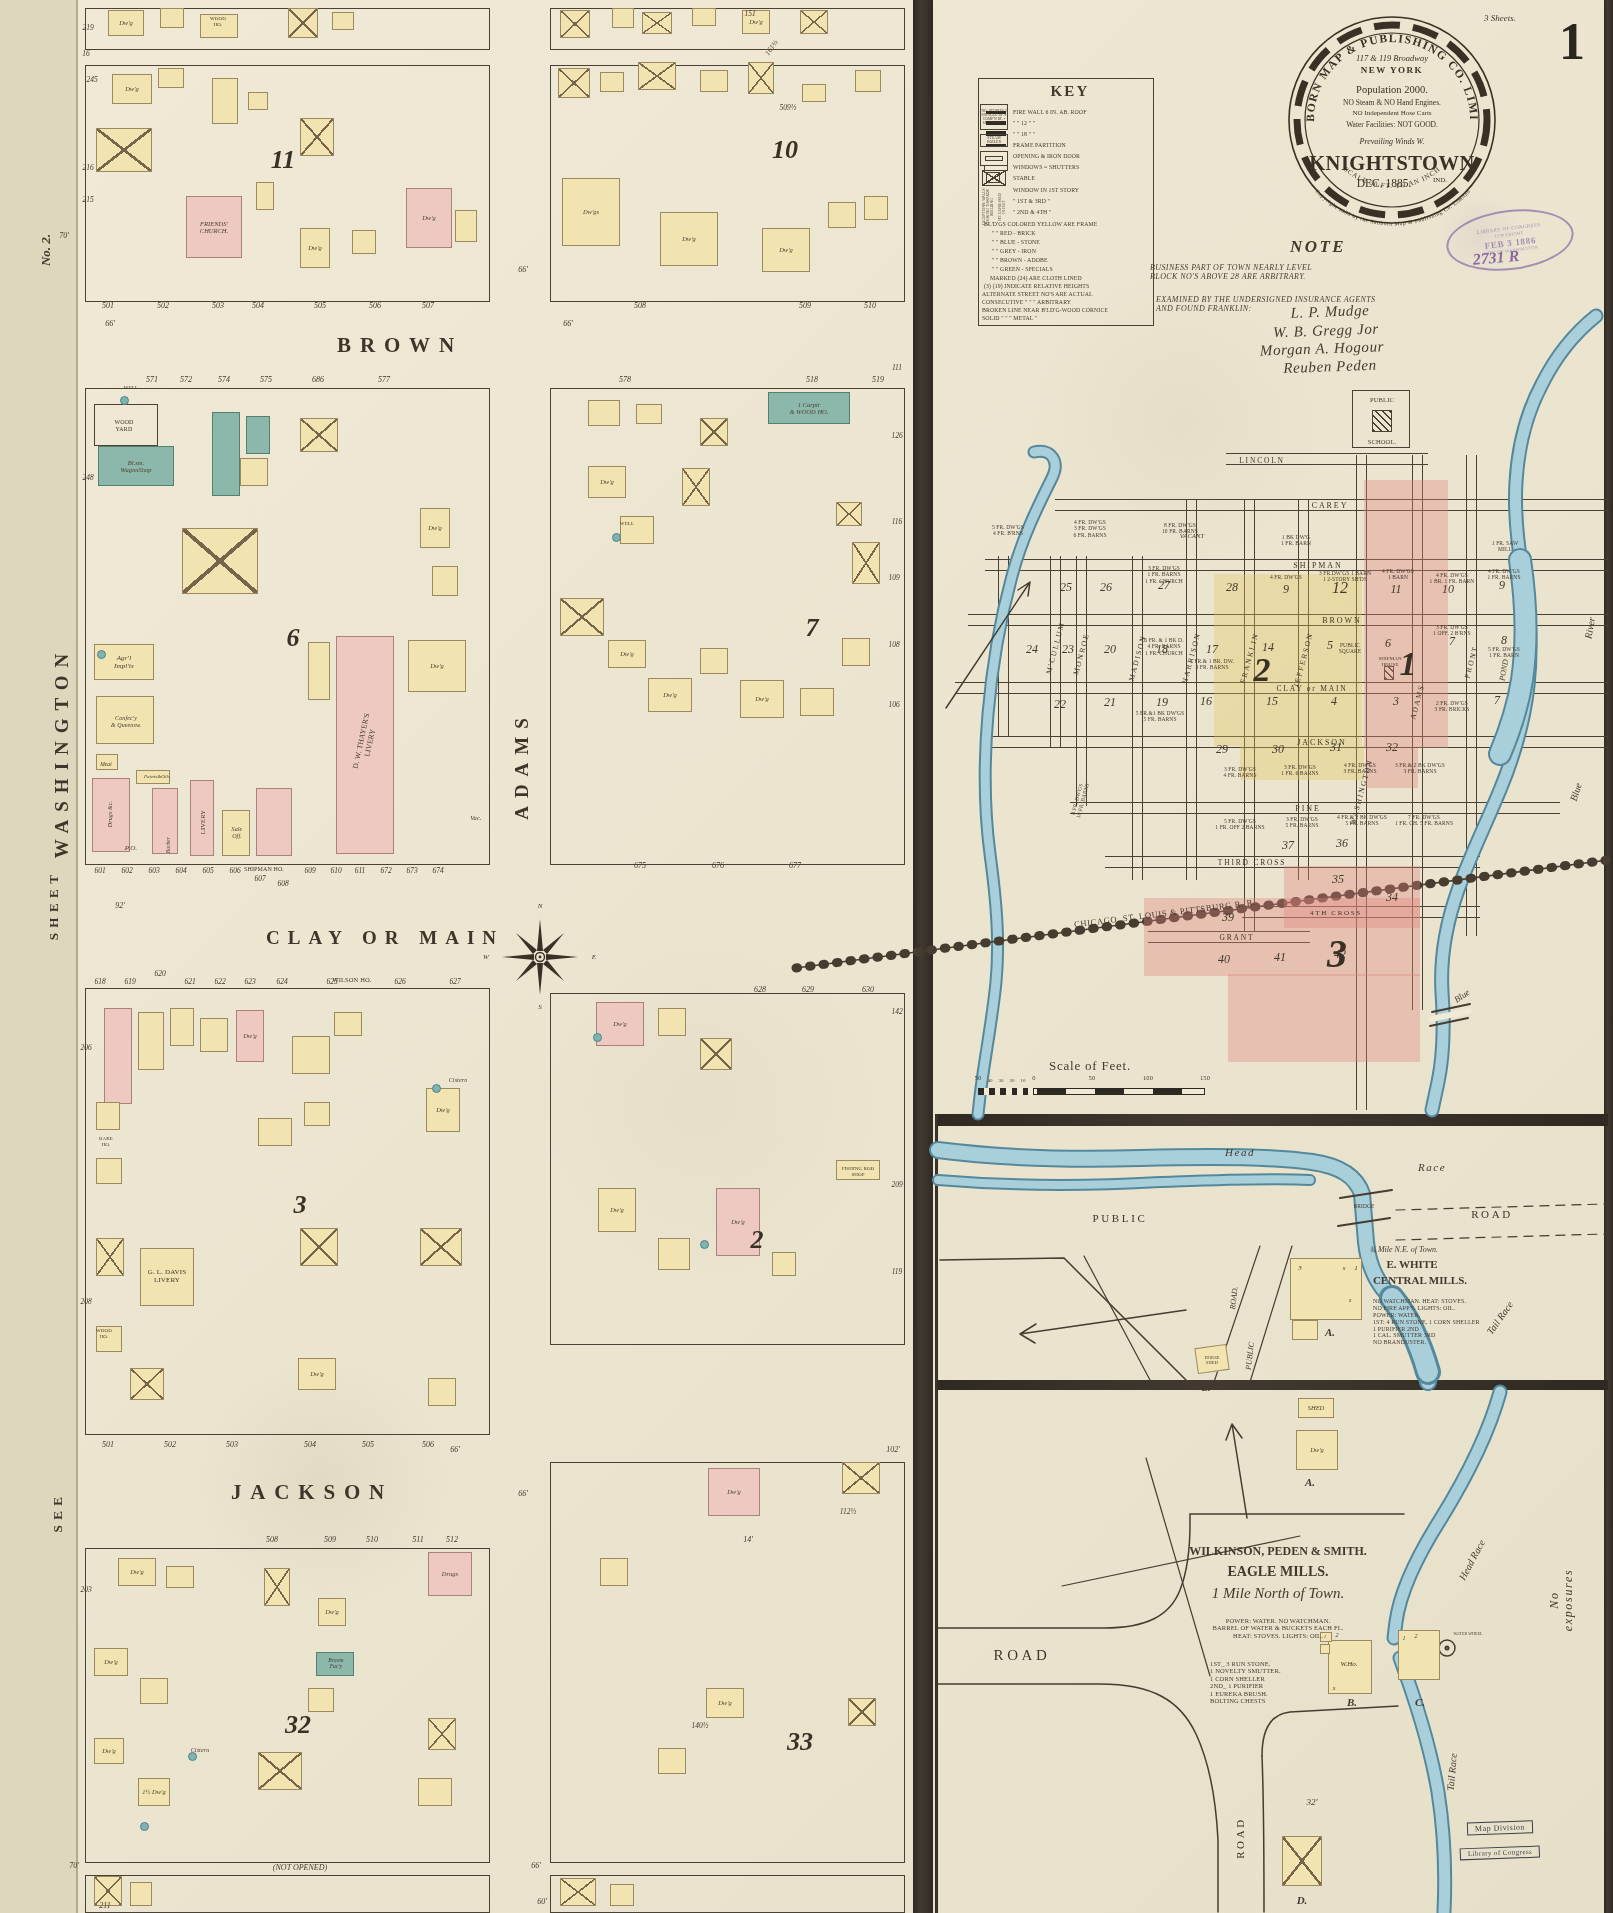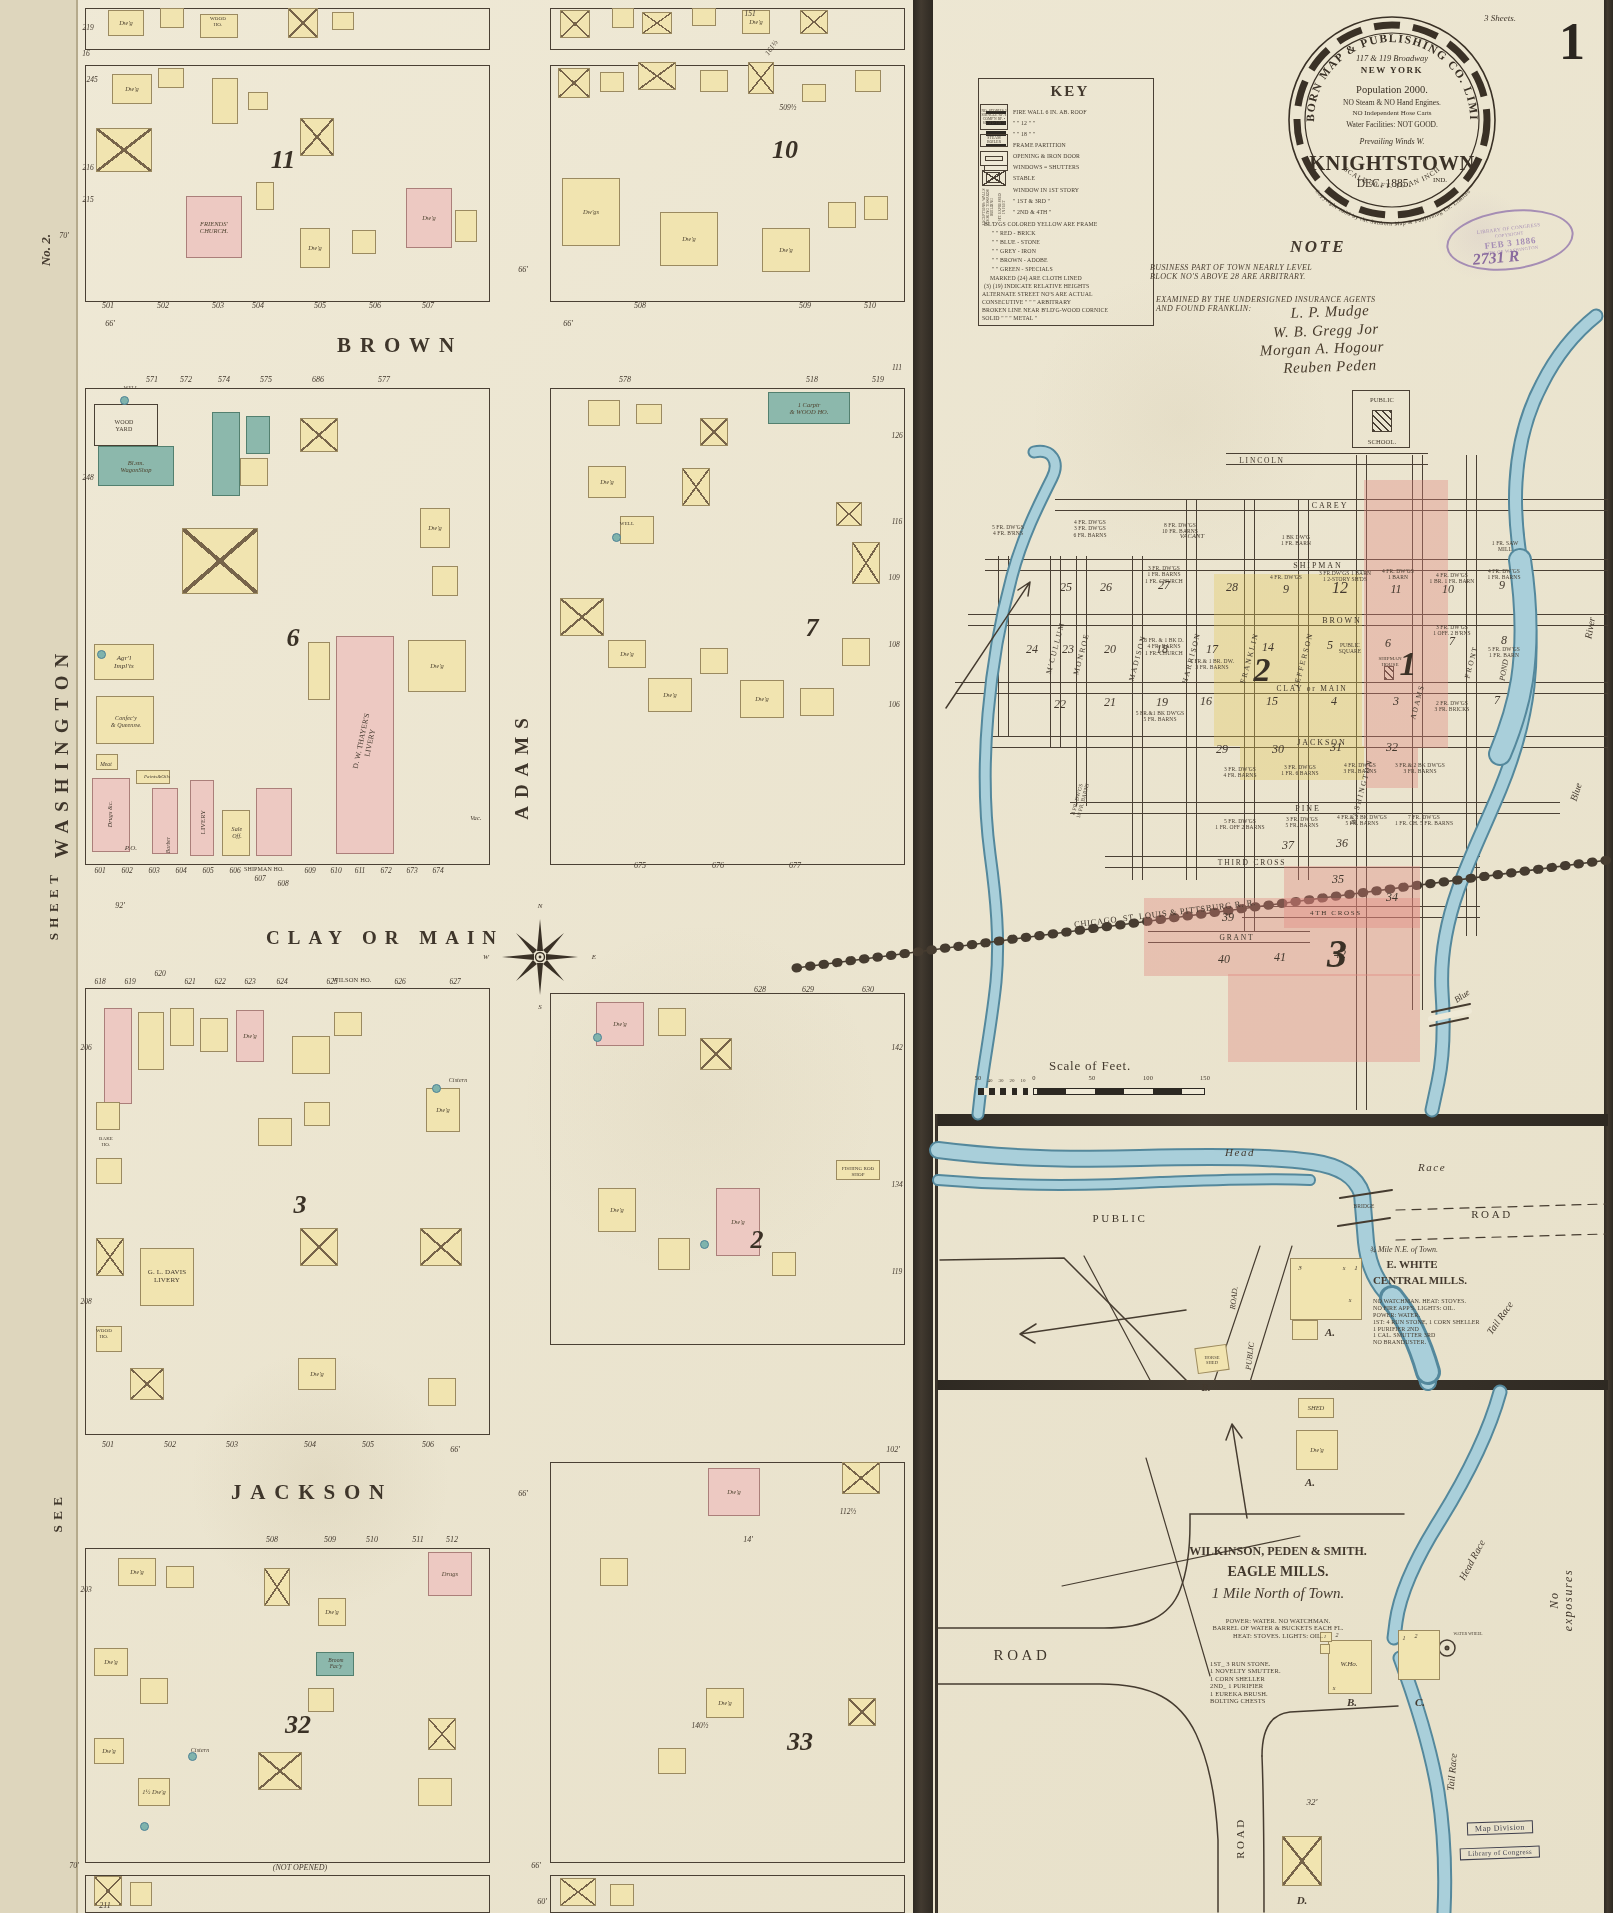--- a/index.html
+++ b/index.html
@@ -530,22 +530,22 @@
     <div class="lb sn" style="left: 86px; top: 1590px; font-size: 7.5px; transform: translate(-50%, -50%);">203</div>
     <div class="lb sn" style="left: 750px; top: 14px; font-size: 7.5px; transform: translate(-50%, -50%);">151</div>
     <div class="lb sn" style="left: 772px; top: 48px; font-size: 7.5px; transform: translate(-50%, -50%) rotate(-55deg);">161½</div>
     <div class="lb sn" style="left: 788px; top: 108px; font-size: 7.5px; transform: translate(-50%, -50%);">509½</div>
     <div class="lb sn" style="left: 897px; top: 368px; font-size: 7.5px; transform: translate(-50%, -50%);">111</div>
     <div class="lb sn" style="left: 897px; top: 436px; font-size: 7.5px; transform: translate(-50%, -50%);">126</div>
     <div class="lb sn" style="left: 897px; top: 522px; font-size: 7.5px; transform: translate(-50%, -50%);">116</div>
     <div class="lb sn" style="left: 894px; top: 578px; font-size: 7.5px; transform: translate(-50%, -50%);">109</div>
     <div class="lb sn" style="left: 894px; top: 645px; font-size: 7.5px; transform: translate(-50%, -50%);">108</div>
     <div class="lb sn" style="left: 894px; top: 705px; font-size: 7.5px; transform: translate(-50%, -50%);">106</div>
-    <div class="lb sn" style="left: 897px; top: 1012px; font-size: 7.5px; transform: translate(-50%, -50%); margin-top: 36px;">142</div>
-    <div class="lb sn" style="left: 897px; top: 1185px; font-size: 7.5px; transform: translate(-50%, -50%);">134</div>
+    <div class="lb sn" style="left: 897px; top: 1012px; font-size: 7.5px; transform: translate(-50%, -50%);">142</div>
+    <div class="lb sn" style="left: 897px; top: 1185px; font-size: 7.5px; transform: translate(-50%, -50%);">209</div>
     <div class="lb sn" style="left: 897px; top: 1272px; font-size: 7.5px; transform: translate(-50%, -50%);">119</div>
     <div class="lb sn" style="left: 848px; top: 1512px; font-size: 7.5px; transform: translate(-50%, -50%);">112½</div>
     <div class="lb sn" style="left: 700px; top: 1726px; font-size: 7.5px; transform: translate(-50%, -50%);">140½</div>
     <div class="lb dm" style="left: 64px; top: 236px; font-size: 8px; transform: translate(-50%, -50%);">70'</div>
     <div class="lb dm" style="left: 110px; top: 324px; font-size: 8px; transform: translate(-50%, -50%);">66'</div>
     <div class="lb dm" style="left: 523px; top: 270px; font-size: 8px; transform: translate(-50%, -50%);">66'</div>
     <div class="lb dm" style="left: 568px; top: 324px; font-size: 8px; transform: translate(-50%, -50%);">66'</div>
     <div class="lb dm" style="left: 120px; top: 906px; font-size: 8px; transform: translate(-50%, -50%);">92'</div>
     <div class="lb dm" style="left: 455px; top: 1450px; font-size: 8px; transform: translate(-50%, -50%);">66'</div>
     <div class="lb dm" style="left: 523px; top: 1494px; font-size: 8px; transform: translate(-50%, -50%);">66'</div>

